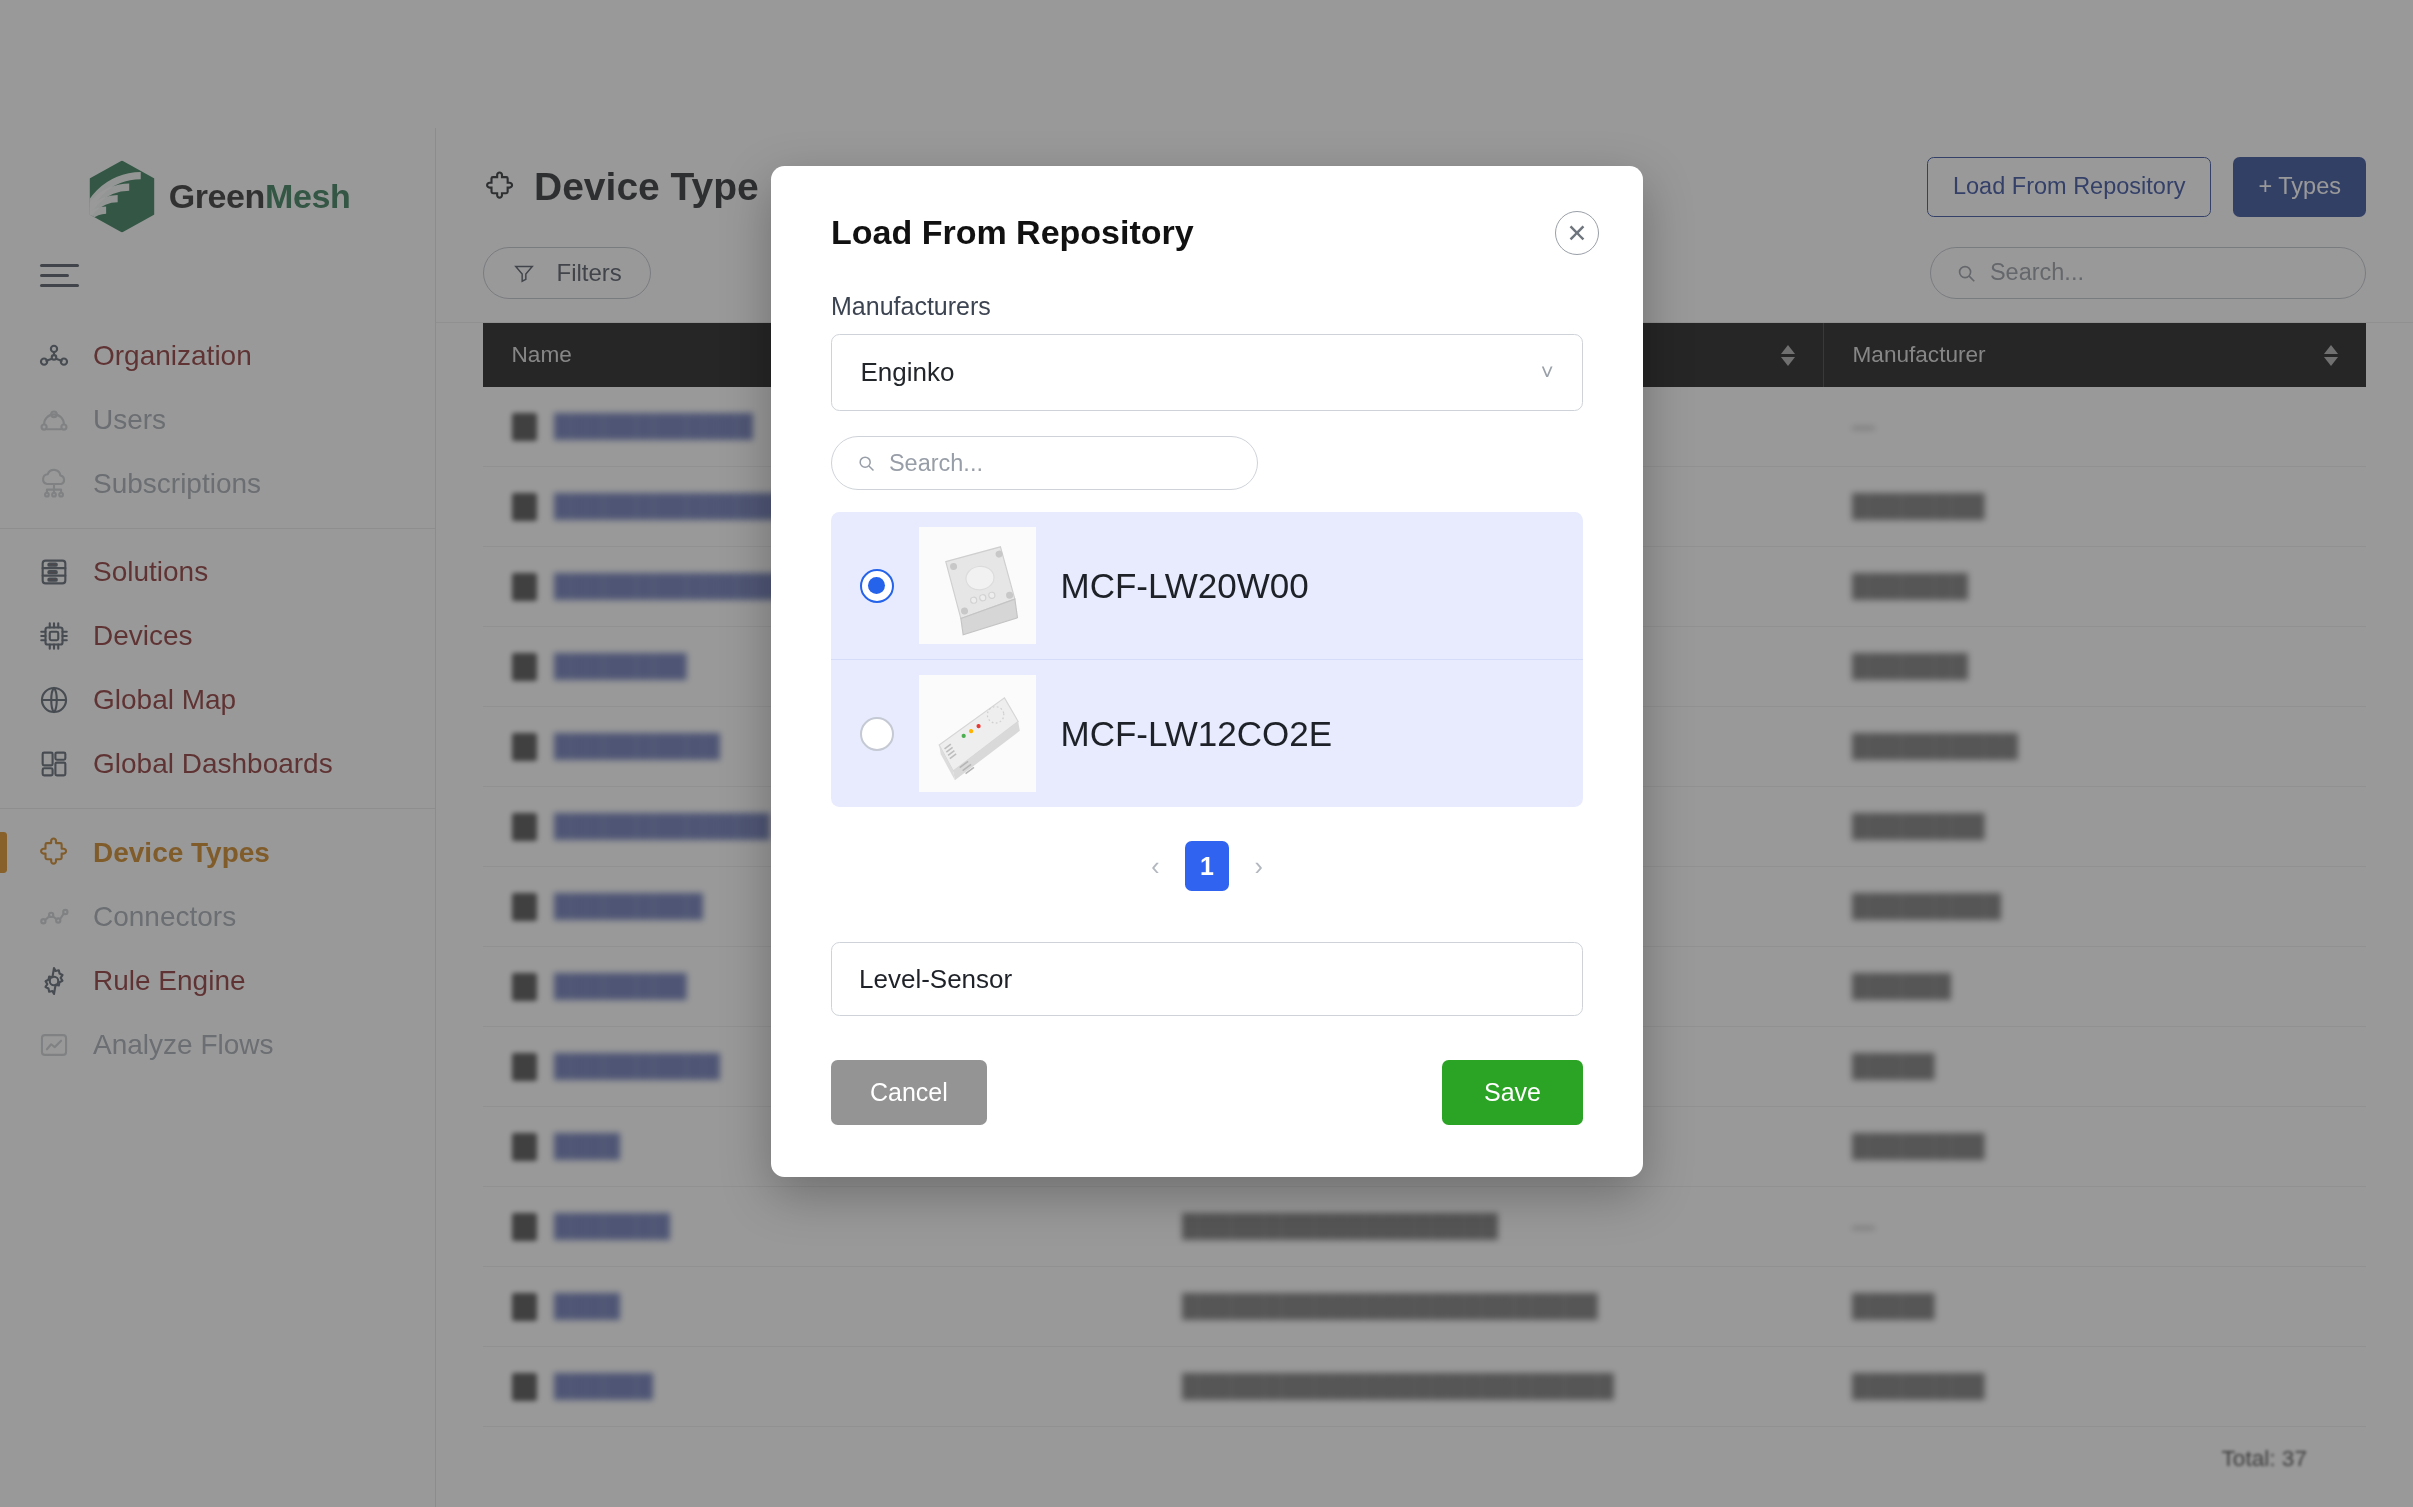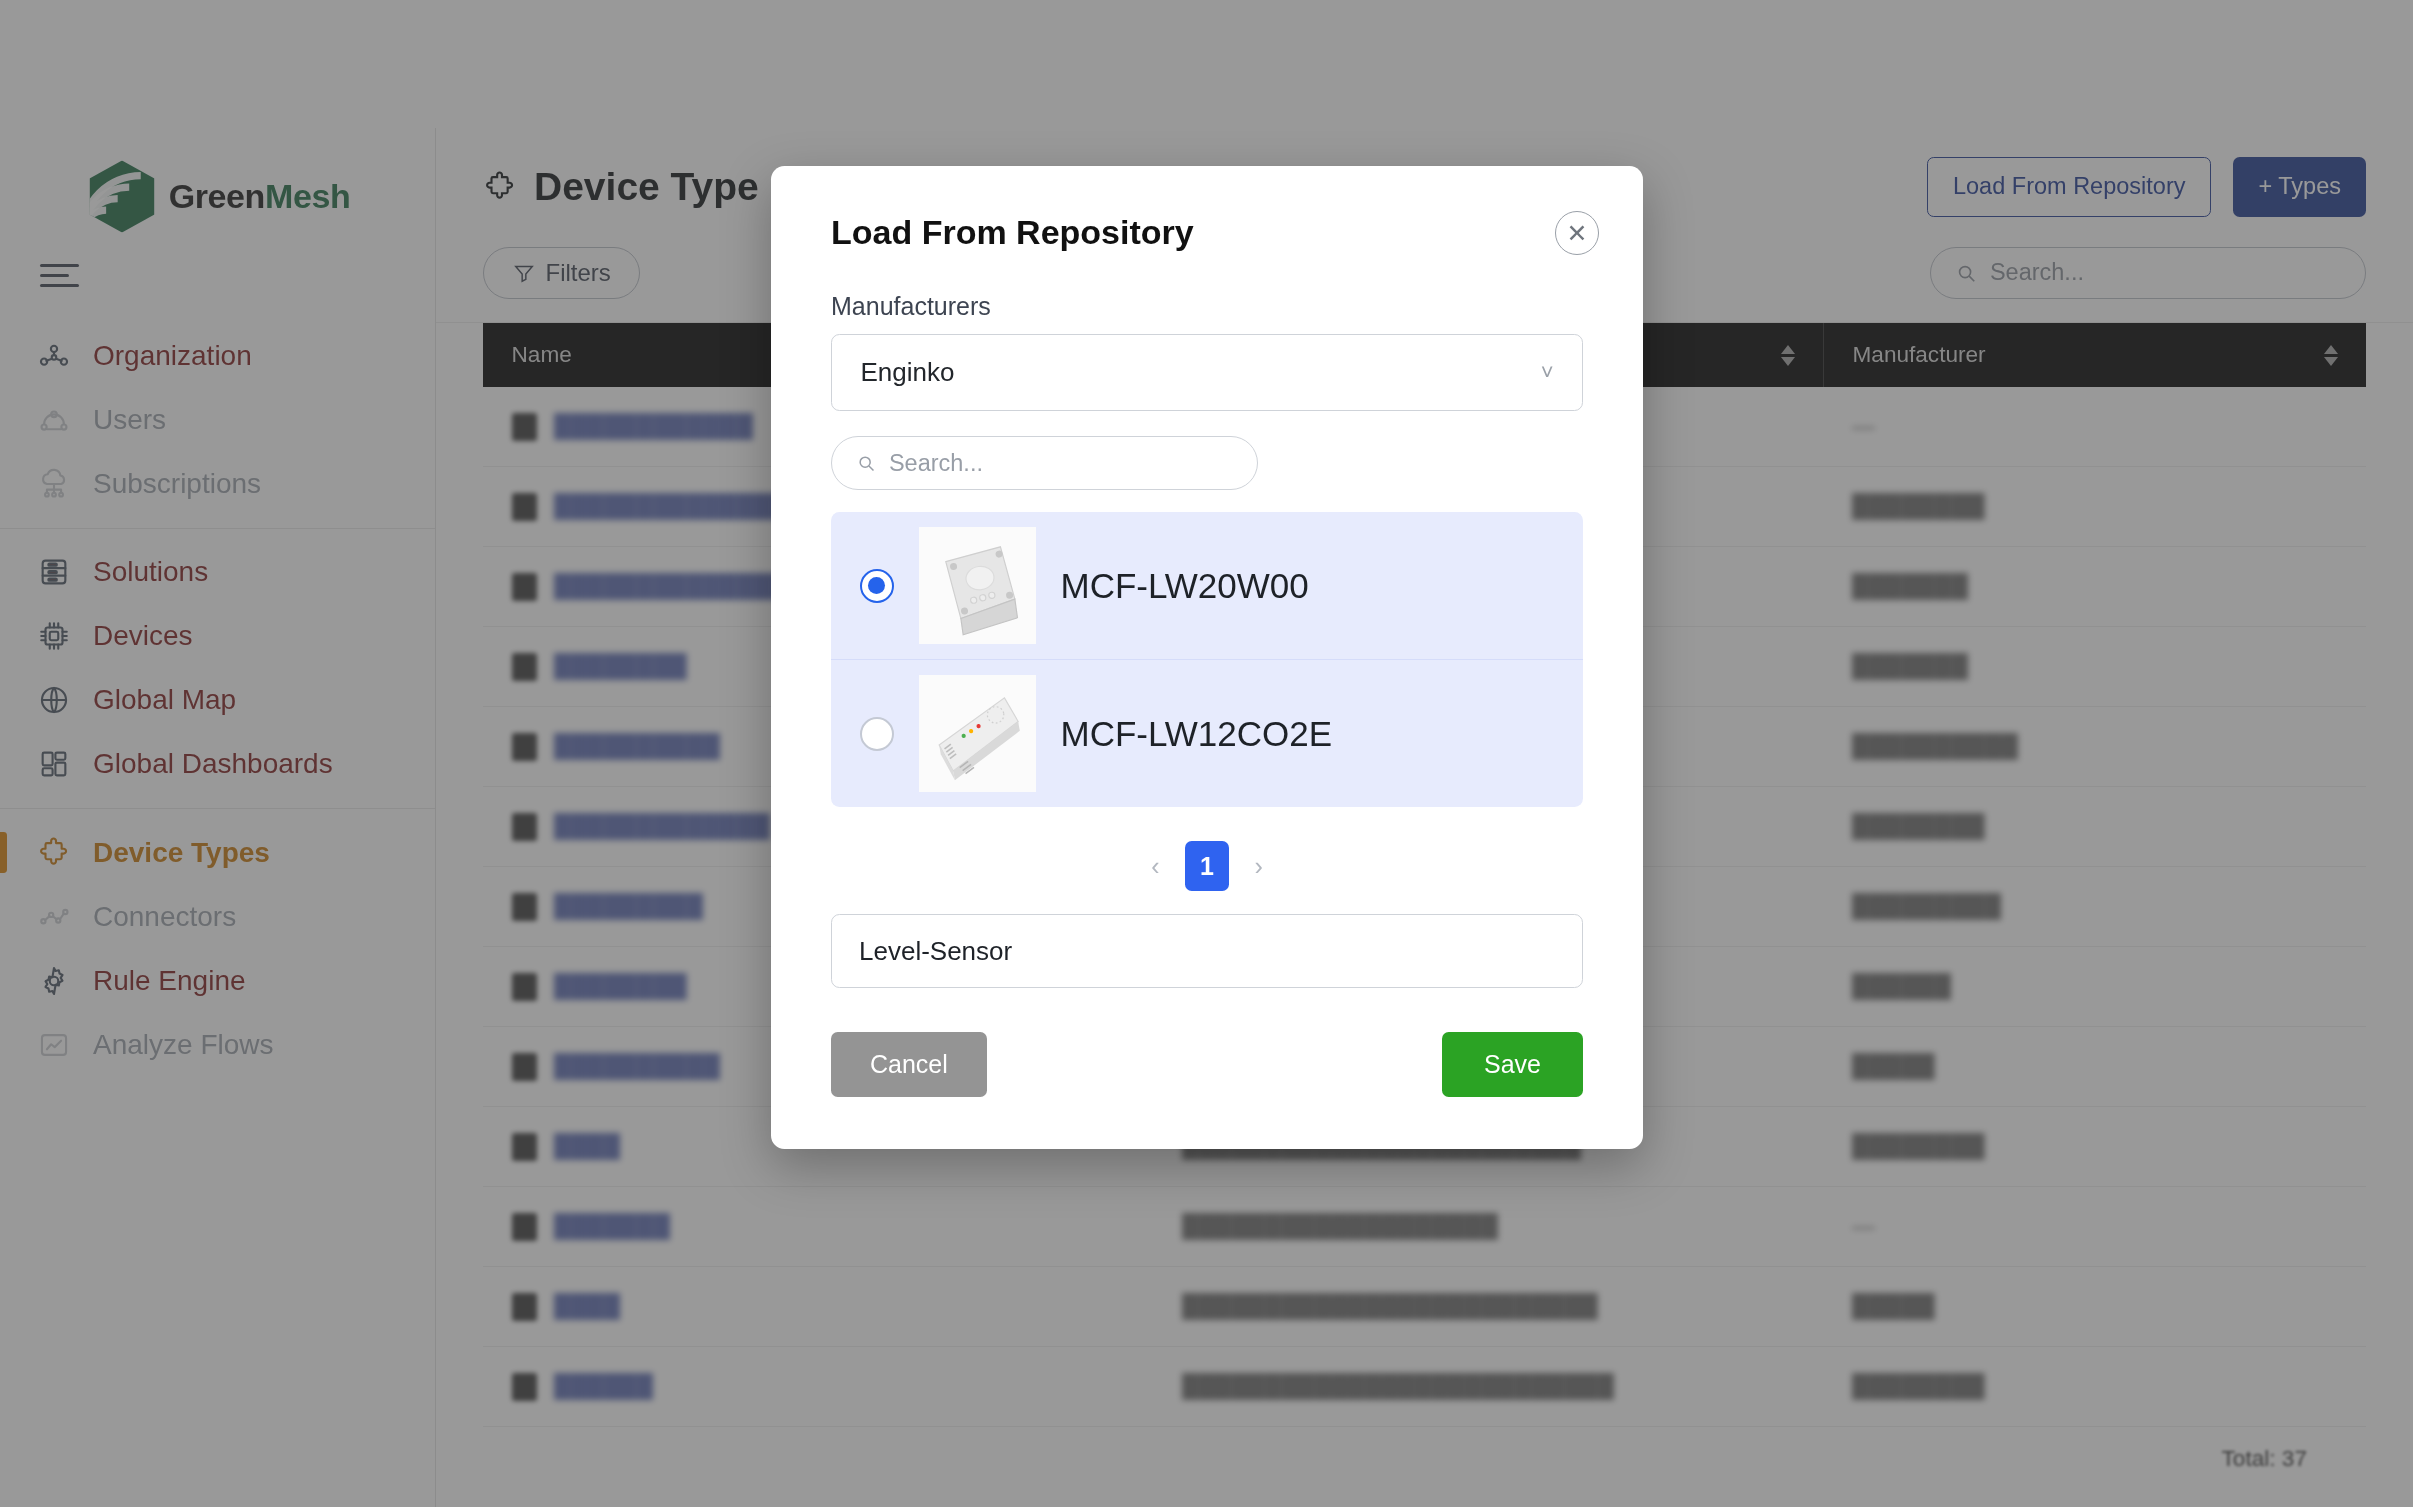--- a/index.html
+++ b/index.html
@@ -88,21 +88,21 @@
   }
   .btn-outline { border: 1.7px solid #1f3a93; color: #1f3a93; background: #fff; }
   .btn-primary { background: #1e3a8f; color: #fff; border: none; }
 
   .toolbar {
     display: flex; align-items: center; justify-content: space-between;
     padding: 8.4px 47px 23.5px 47px; border-bottom: 0.8px solid #ececec;
   }
   .pill {
     border: 0.8px solid #b9bec6; border-radius: 837px; height: 52px;
-    display: flex; align-items: center; gap: 11px; padding: 0 28.5px;
+    display: flex; align-items: center; gap: 22px; padding: 0 28.5px;
     font-size: 24px; color: #3d4451; cursor: pointer;
   }
   .searchbox {
     border: 0.8px solid #b9bec6; border-radius: 837px; height: 52px; width: 436px;
     display: flex; align-items: center; gap: 13.4px; padding: 0 23.5px;
     font-size: 23.5px; color: #8b9099;
   }
 
   
   .tbl { padding: 0 47px; }
@@ -179,21 +179,21 @@
 
   .pager { display: flex; align-items: center; justify-content: center; gap: 17px; margin-top: 34px; }
   .pg-arrow { color: #b3b8c0; font-size: 25px; cursor: pointer; padding: 5px 8.4px; }
   .pg-num {
     min-width: 44px; height: 50px; background: #2f63f0; color: #fff; border-radius: 6.7px;
     display: flex; align-items: center; justify-content: center; font-size: 25px; font-weight: 700;
     cursor: pointer;
   }
 
   .name-input {
-    margin-top: 23px; height: 74px; border: 0.8px solid #cfd3d9; border-radius: 8.4px;
+    margin-top: 51px; height: 74px; border: 0.8px solid #cfd3d9; border-radius: 8.4px;
     display: flex; align-items: center; padding: 0 27px; font-size: 26px; color: #1e2228;
     background: #fff;
   }
   .modal-foot { display: flex; align-items: center; justify-content: space-between; margin-top: 44px; }
   .btn-cancel { background: #949494; color: #fff; border: none; border-radius: 6.7px; height: 65px; padding: 0 39px;
                 font-size: 25px; display: flex; align-items: center; cursor: pointer; font-family: inherit; }
   .btn-save { background: #2ba324; color: #fff; border: none; border-radius: 6.7px; height: 65px; padding: 0 42px;
               font-size: 25px; display: flex; align-items: center; cursor: pointer; font-family: inherit; }
 </style>
 </head>

